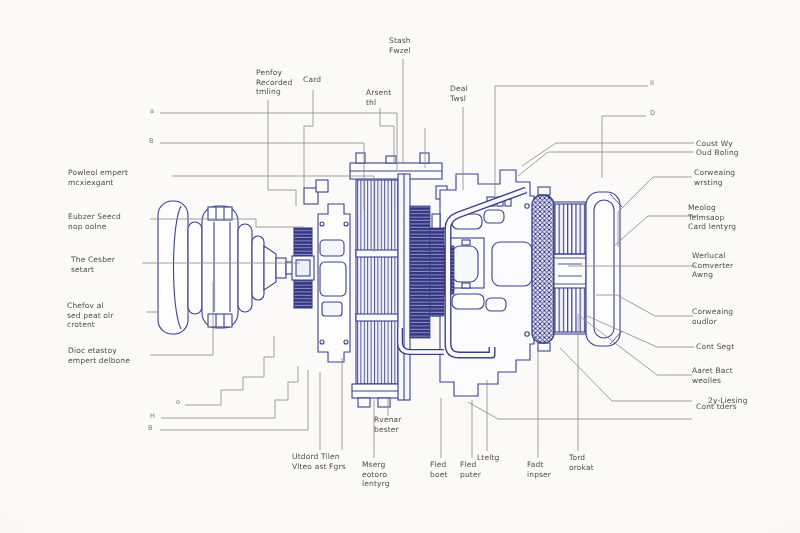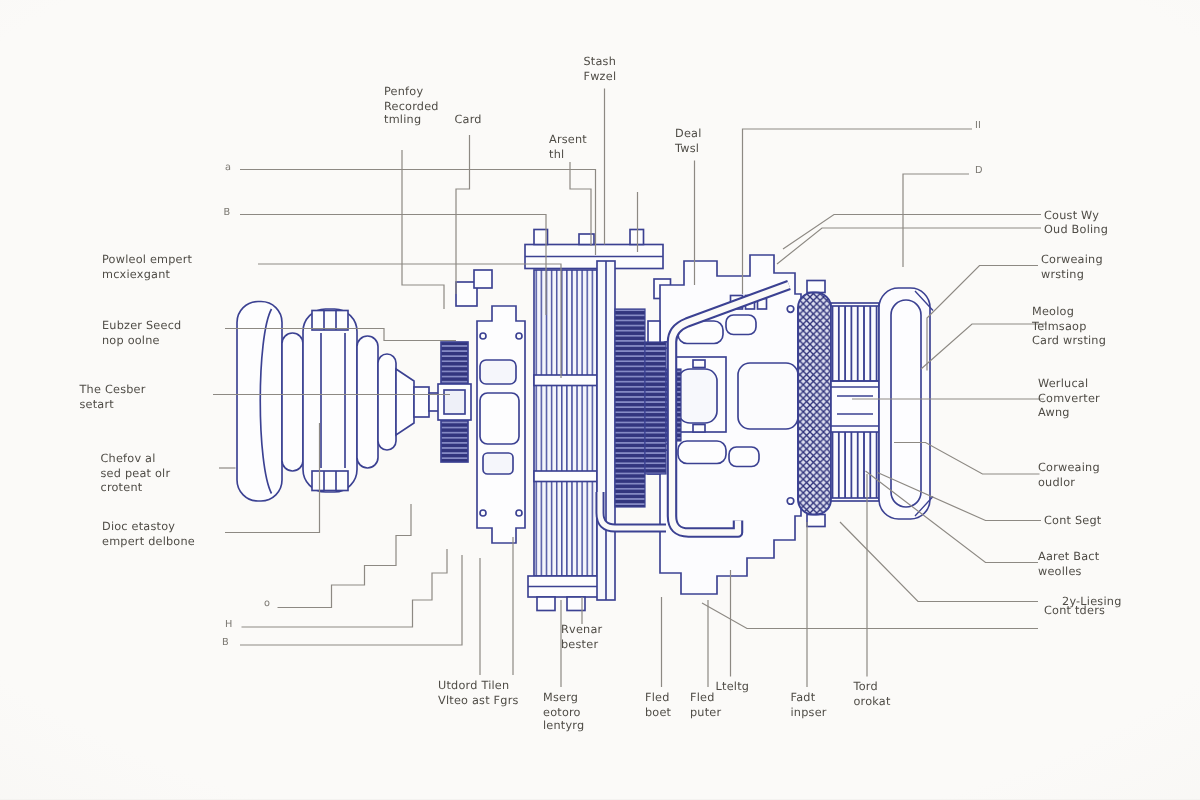--- a/index.html
+++ b/index.html
@@ -186,46 +186,46 @@
     <path d="M161,418 H275 V400 H288 V382 H298 V366"></path>
     <path d="M160,430 H308 V370"></path>
   </g>
 </svg>
 
 <div>
   <div class="lbl" style="left:68px;top:168px">Powleol empert
 mcxiexgant</div>
   <div class="lbl" style="left:68px;top:212px">Eubzer Seecd
 nop oolne</div>
-  <div class="lbl" style="left:53px;top:255px">The Cesber
+  <div class="lbl" style="left:71px;top:255px">The Cesber
 setart</div>
   <div class="lbl" style="left:67px;top:301px">Chefov al
 sed peat olr
 crotent</div>
   <div class="lbl" style="left:68px;top:346px">Dioc etastoy
 empert delbone</div>
 
-  <div class="lbl" style="left:256px;top:56px">Penfoy
+  <div class="lbl" style="left:256px;top:68px">Penfoy
 Recorded
 tmling</div>
   <div class="lbl" style="left:303px;top:75px">Card</div>
   <div class="lbl c" style="left:366px;top:88px;width:30px">Arsent
 thl</div>
   <div class="lbl c" style="left:389px;top:36px;width:28px">Stash
 Fwzel</div>
   <div class="lbl c" style="left:450px;top:84px;width:26px">Deal
 Twsl</div>
 
   <div class="lbl" style="left:696px;top:139px">Coust Wy</div>
   <div class="lbl" style="left:696px;top:148px">Oud Boling</div>
   <div class="lbl c" style="left:694px;top:168px;width:42px">Corweaing
 wrsting</div>
   <div class="lbl c" style="left:688px;top:203px;width:50px">Meolog
 Telmsaop
-Card wrsting</div>
+Card lentyrg</div>
   <div class="lbl c" style="left:692px;top:251px;width:46px">Werlucal
 Comverter
 Awng</div>
   <div class="lbl c" style="left:692px;top:307px;width:46px">Corweaing
 oudlor</div>
   <div class="lbl" style="left:696px;top:342px">Cont Segt</div>
   <div class="lbl c" style="left:692px;top:366px;width:44px">Aaret Bact
 weolles</div>
   <div class="lbl" style="left:708px;top:396px">2y-Liesing</div>
   <div class="lbl" style="left:696px;top:402px">Cont tders</div>

